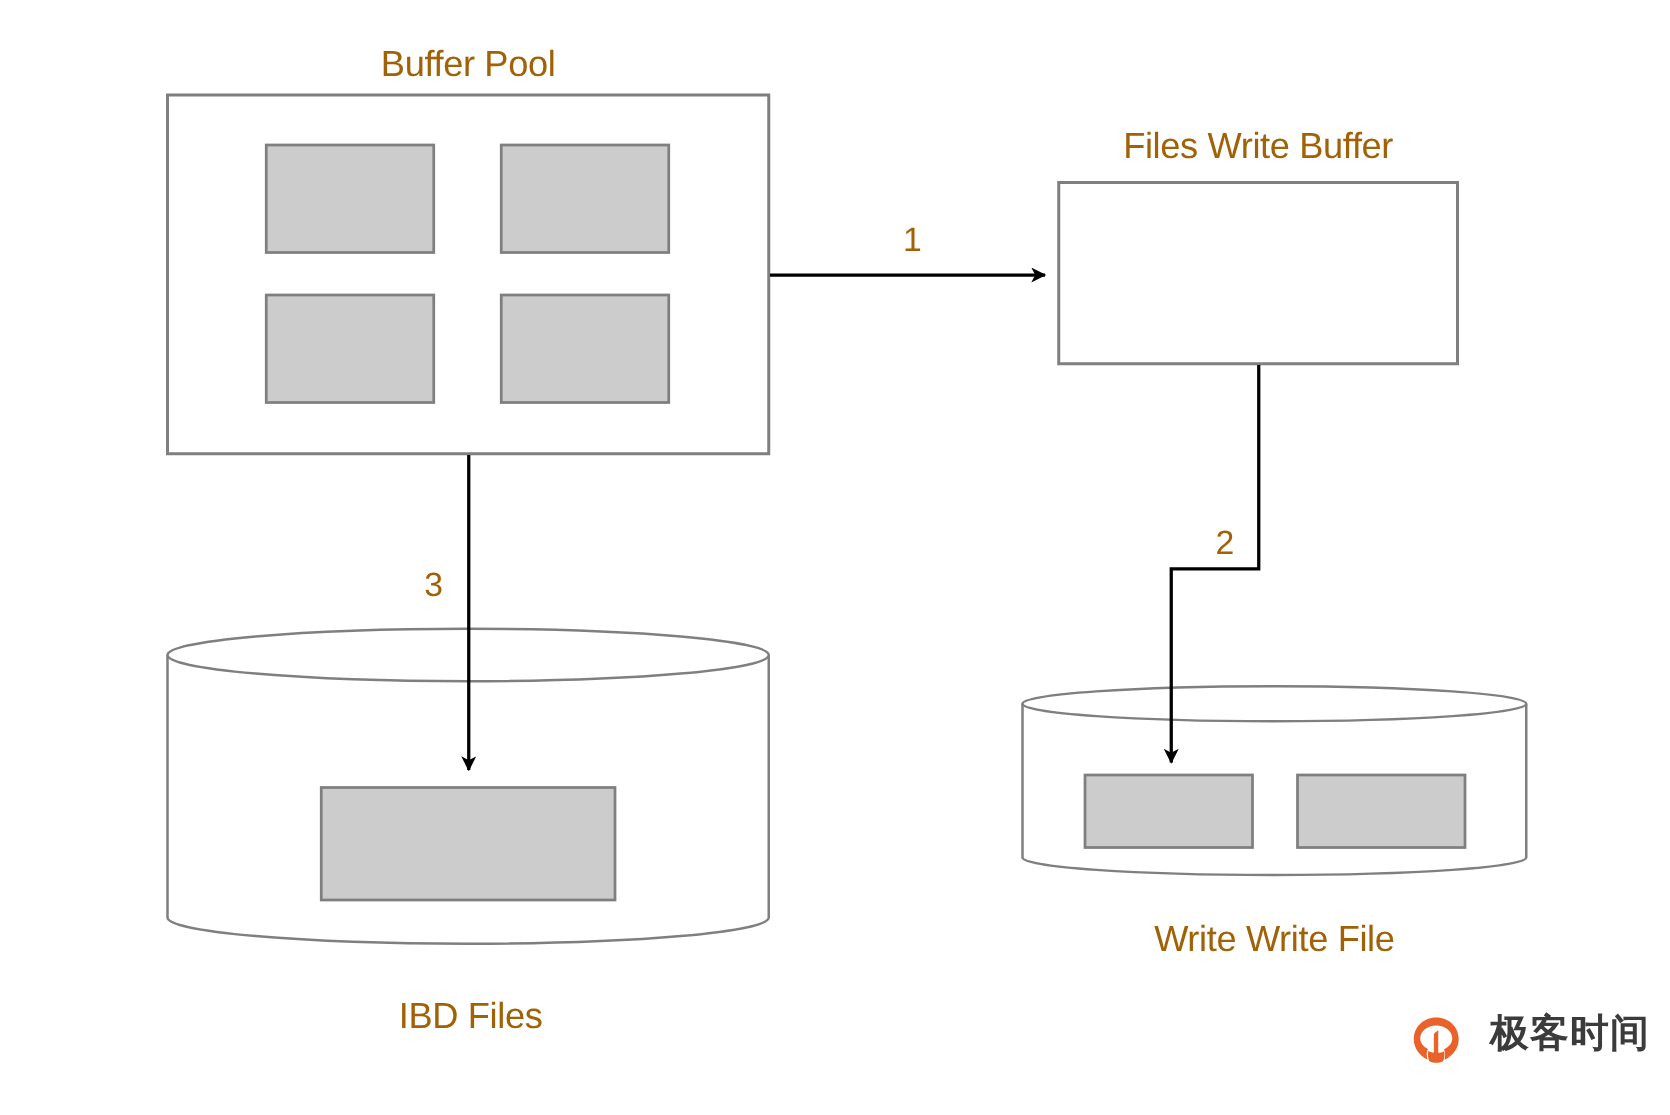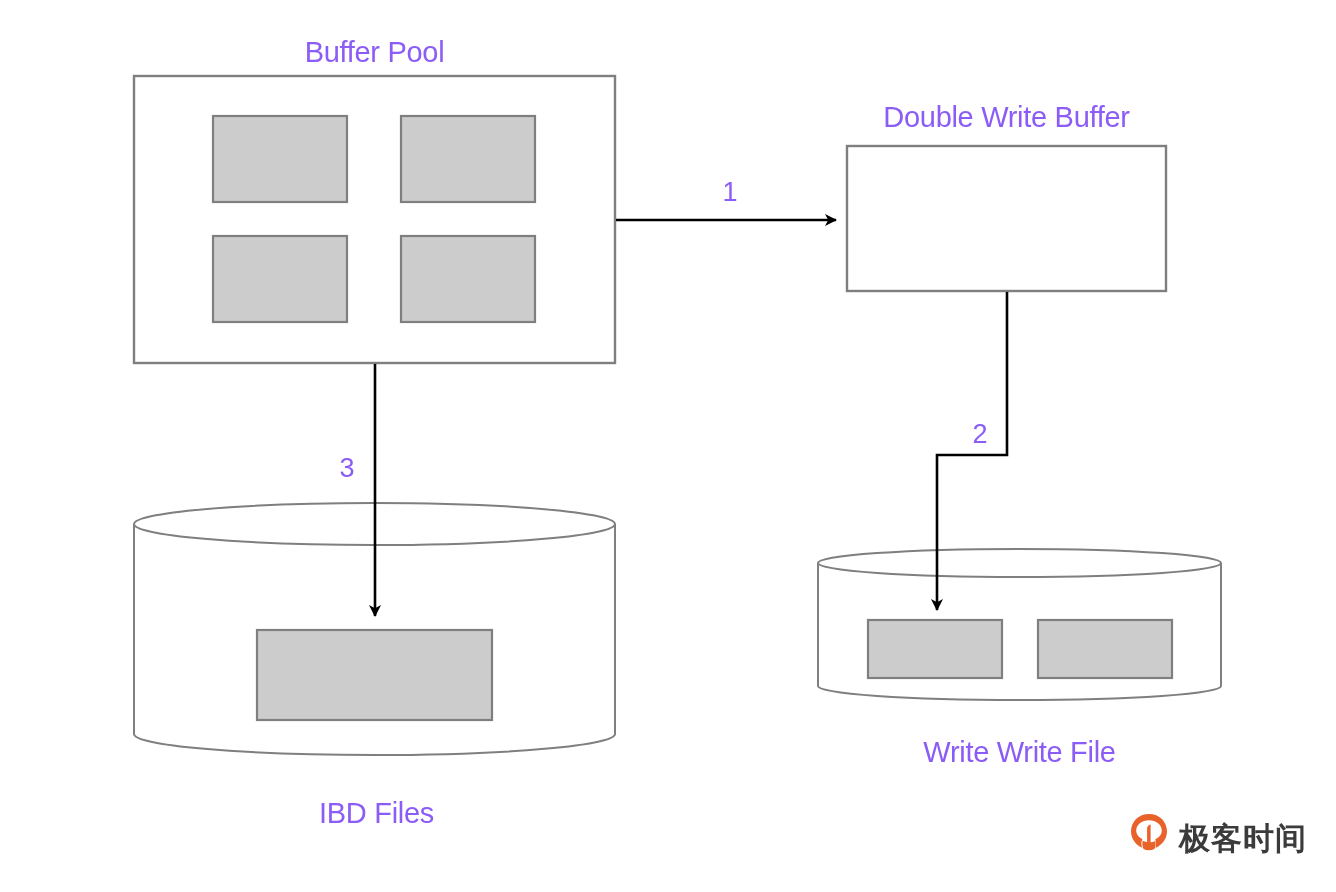--- a/index.html
+++ b/index.html
@@ -17,38 +17,38 @@
   #canvas {
     position: absolute;
     left: 0;
     top: 0;
     width: 1336px;
     height: 892px;
   }
   .diagram-label {
     position: absolute;
     font-family: "Liberation Sans", sans-serif;
-    color: #8b5cf6;
+    color: #a16207;
     white-space: nowrap;
   }
   .title-label {
     font-size: 29px;
     letter-spacing: -0.3px;
   }
   .step-label {
     font-size: 27px;
     font-weight: 400;
   }
   .logo-wrap {
     position: absolute;
     left: 1128px;
     top: 812px;
     display: flex;
-    align-items: flex-end;
-    gap: 9px;
+    align-items: flex-start;
+    gap: 22px;
   }
   .logo-mark {
     width: 42px;
     height: 42px;
     position: relative;
     flex: 0 0 auto;
   }
   .logo-text {
     font-family: "DejaVu Sans", sans-serif;
     font-size: 31px;
@@ -97,21 +97,21 @@
 
   <path d="M616,220 L836,220" fill="none" stroke="#000000" stroke-width="2.6" marker-end="url(#arrowhead)"></path>
 
   <path d="M1007,292 L1007,455 L937,455 L937,610" fill="none" stroke="#000000" stroke-width="2.6" stroke-linejoin="miter" marker-end="url(#arrowhead)"></path>
 
   <path d="M375,364 L375,616" fill="none" stroke="#000000" stroke-width="2.6" marker-end="url(#arrowhead)"></path>
 </svg>
 
 <div class="diagram-label title-label" style="left:134px; top:36px; width:481px; text-align:center;">Buffer Pool</div>
 
-<div class="diagram-label title-label" style="left:847px; top:101px; width:319px; text-align:center;">Double Write Buffer</div>
+<div class="diagram-label title-label" style="left:847px; top:101px; width:319px; text-align:center;">Files Write Buffer</div>
 
 <div class="diagram-label title-label" style="left:136px; top:797px; width:481px; text-align:center;">IBD Files</div>
 
 <div class="diagram-label title-label" style="left:818px; top:736px; width:403px; text-align:center;">Write Write File</div>
 
 <div class="diagram-label step-label" style="left:710px; top:177px; width:40px; text-align:center;">1</div>
 
 <div class="diagram-label step-label" style="left:960px; top:419px; width:40px; text-align:center;">2</div>
 
 <div class="diagram-label step-label" style="left:327px; top:453px; width:40px; text-align:center;">3</div>

